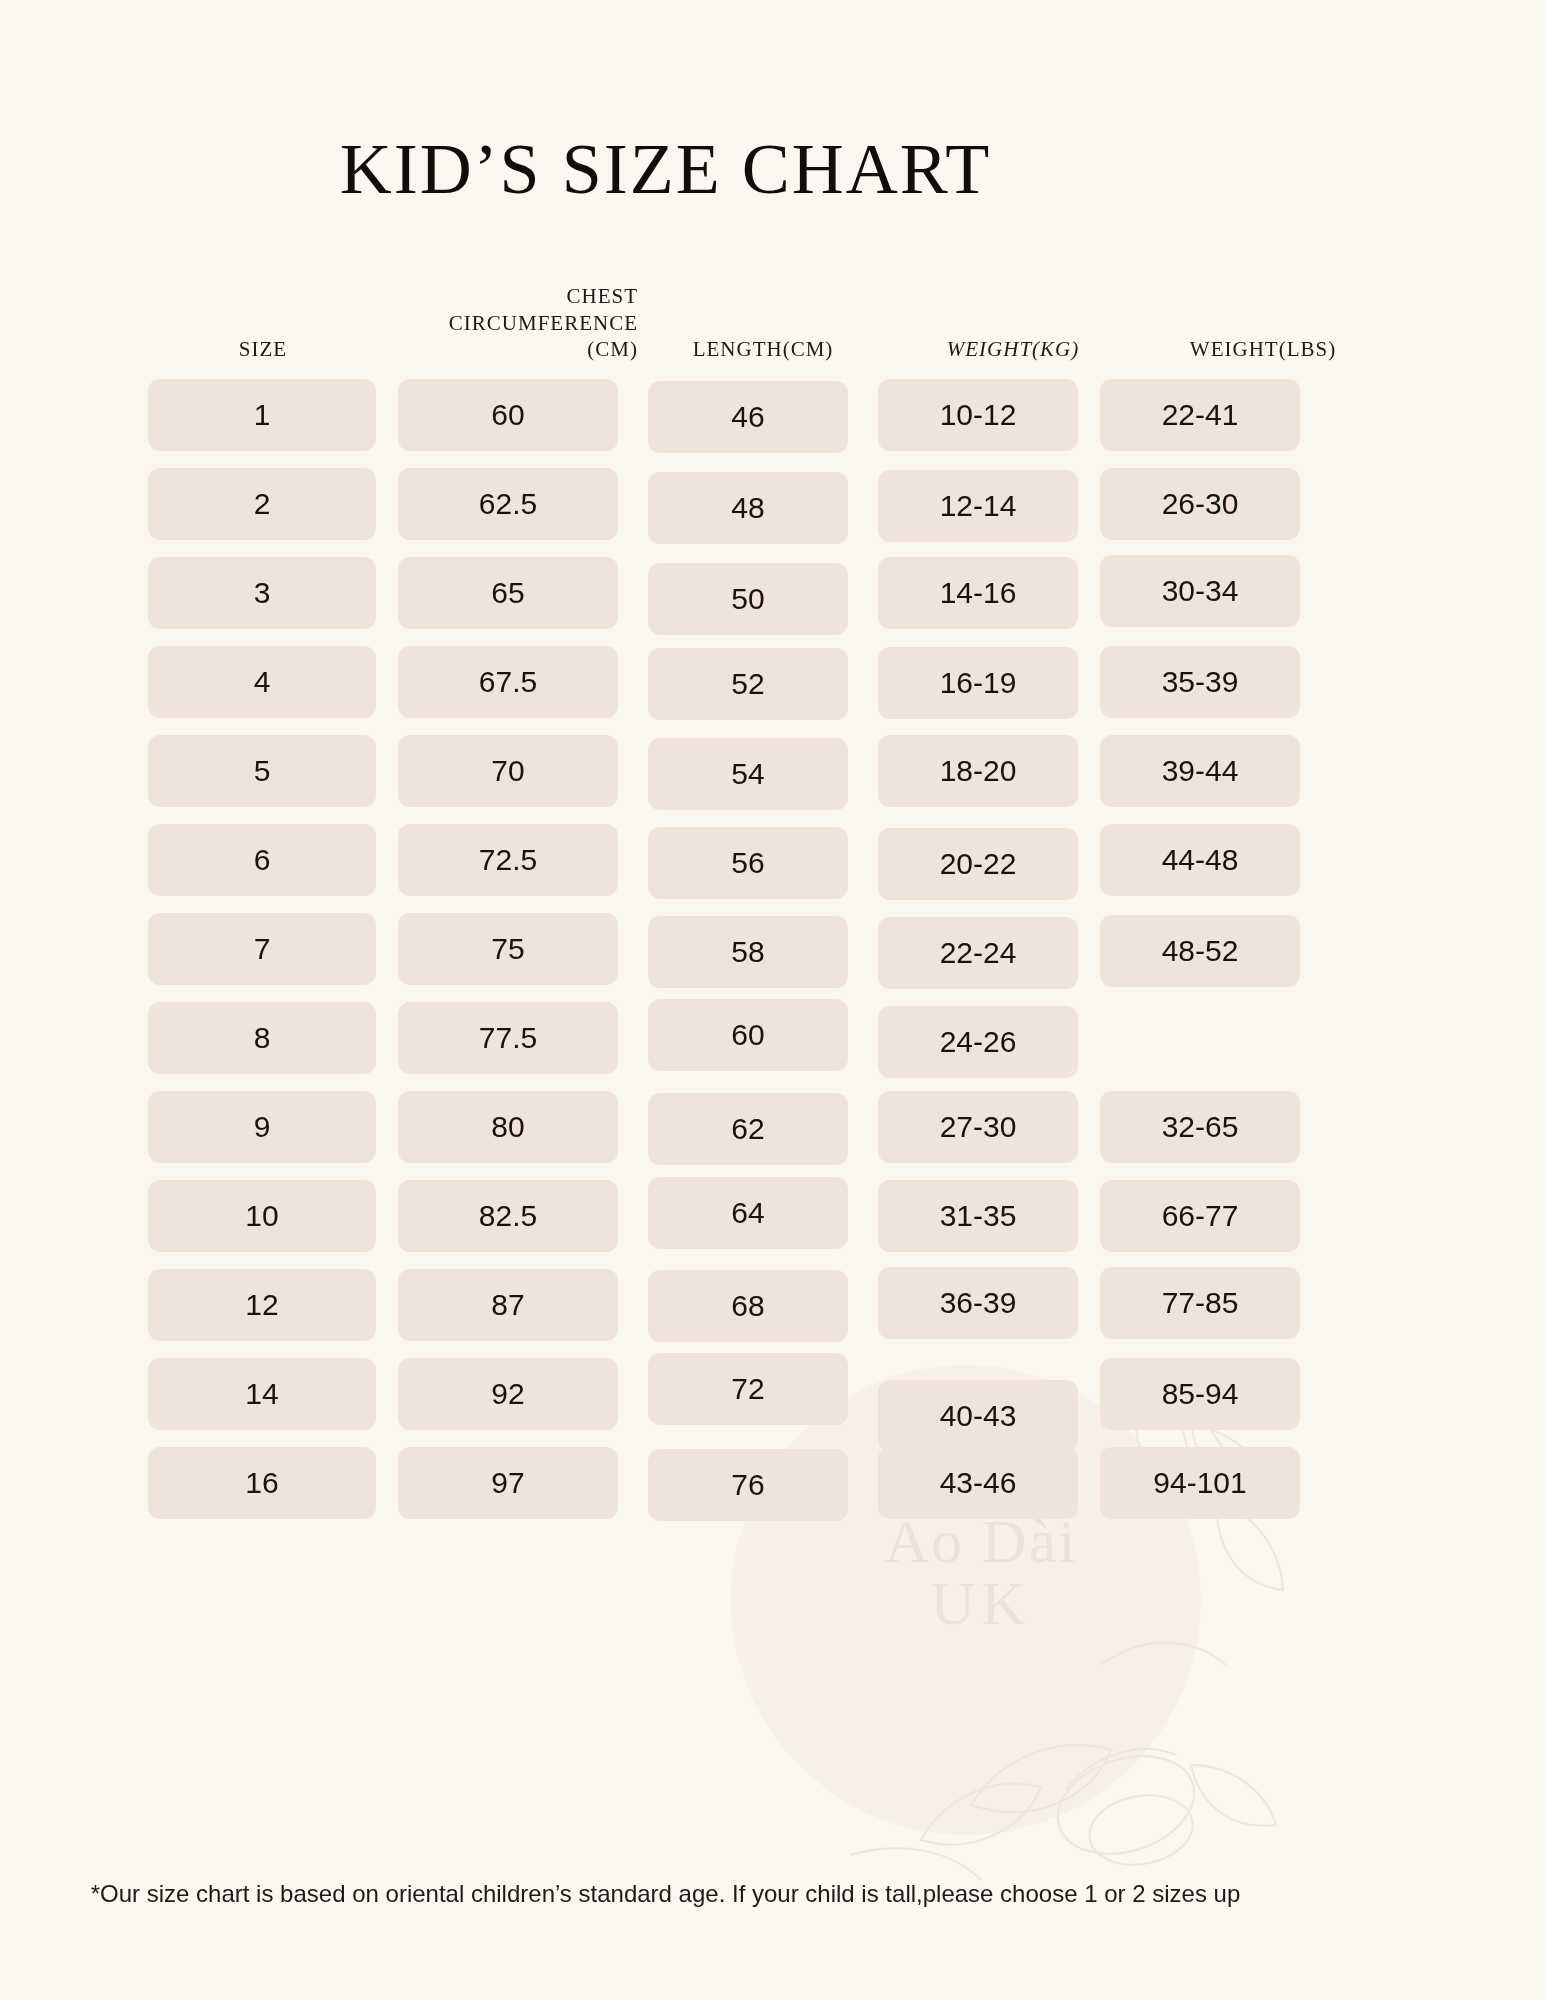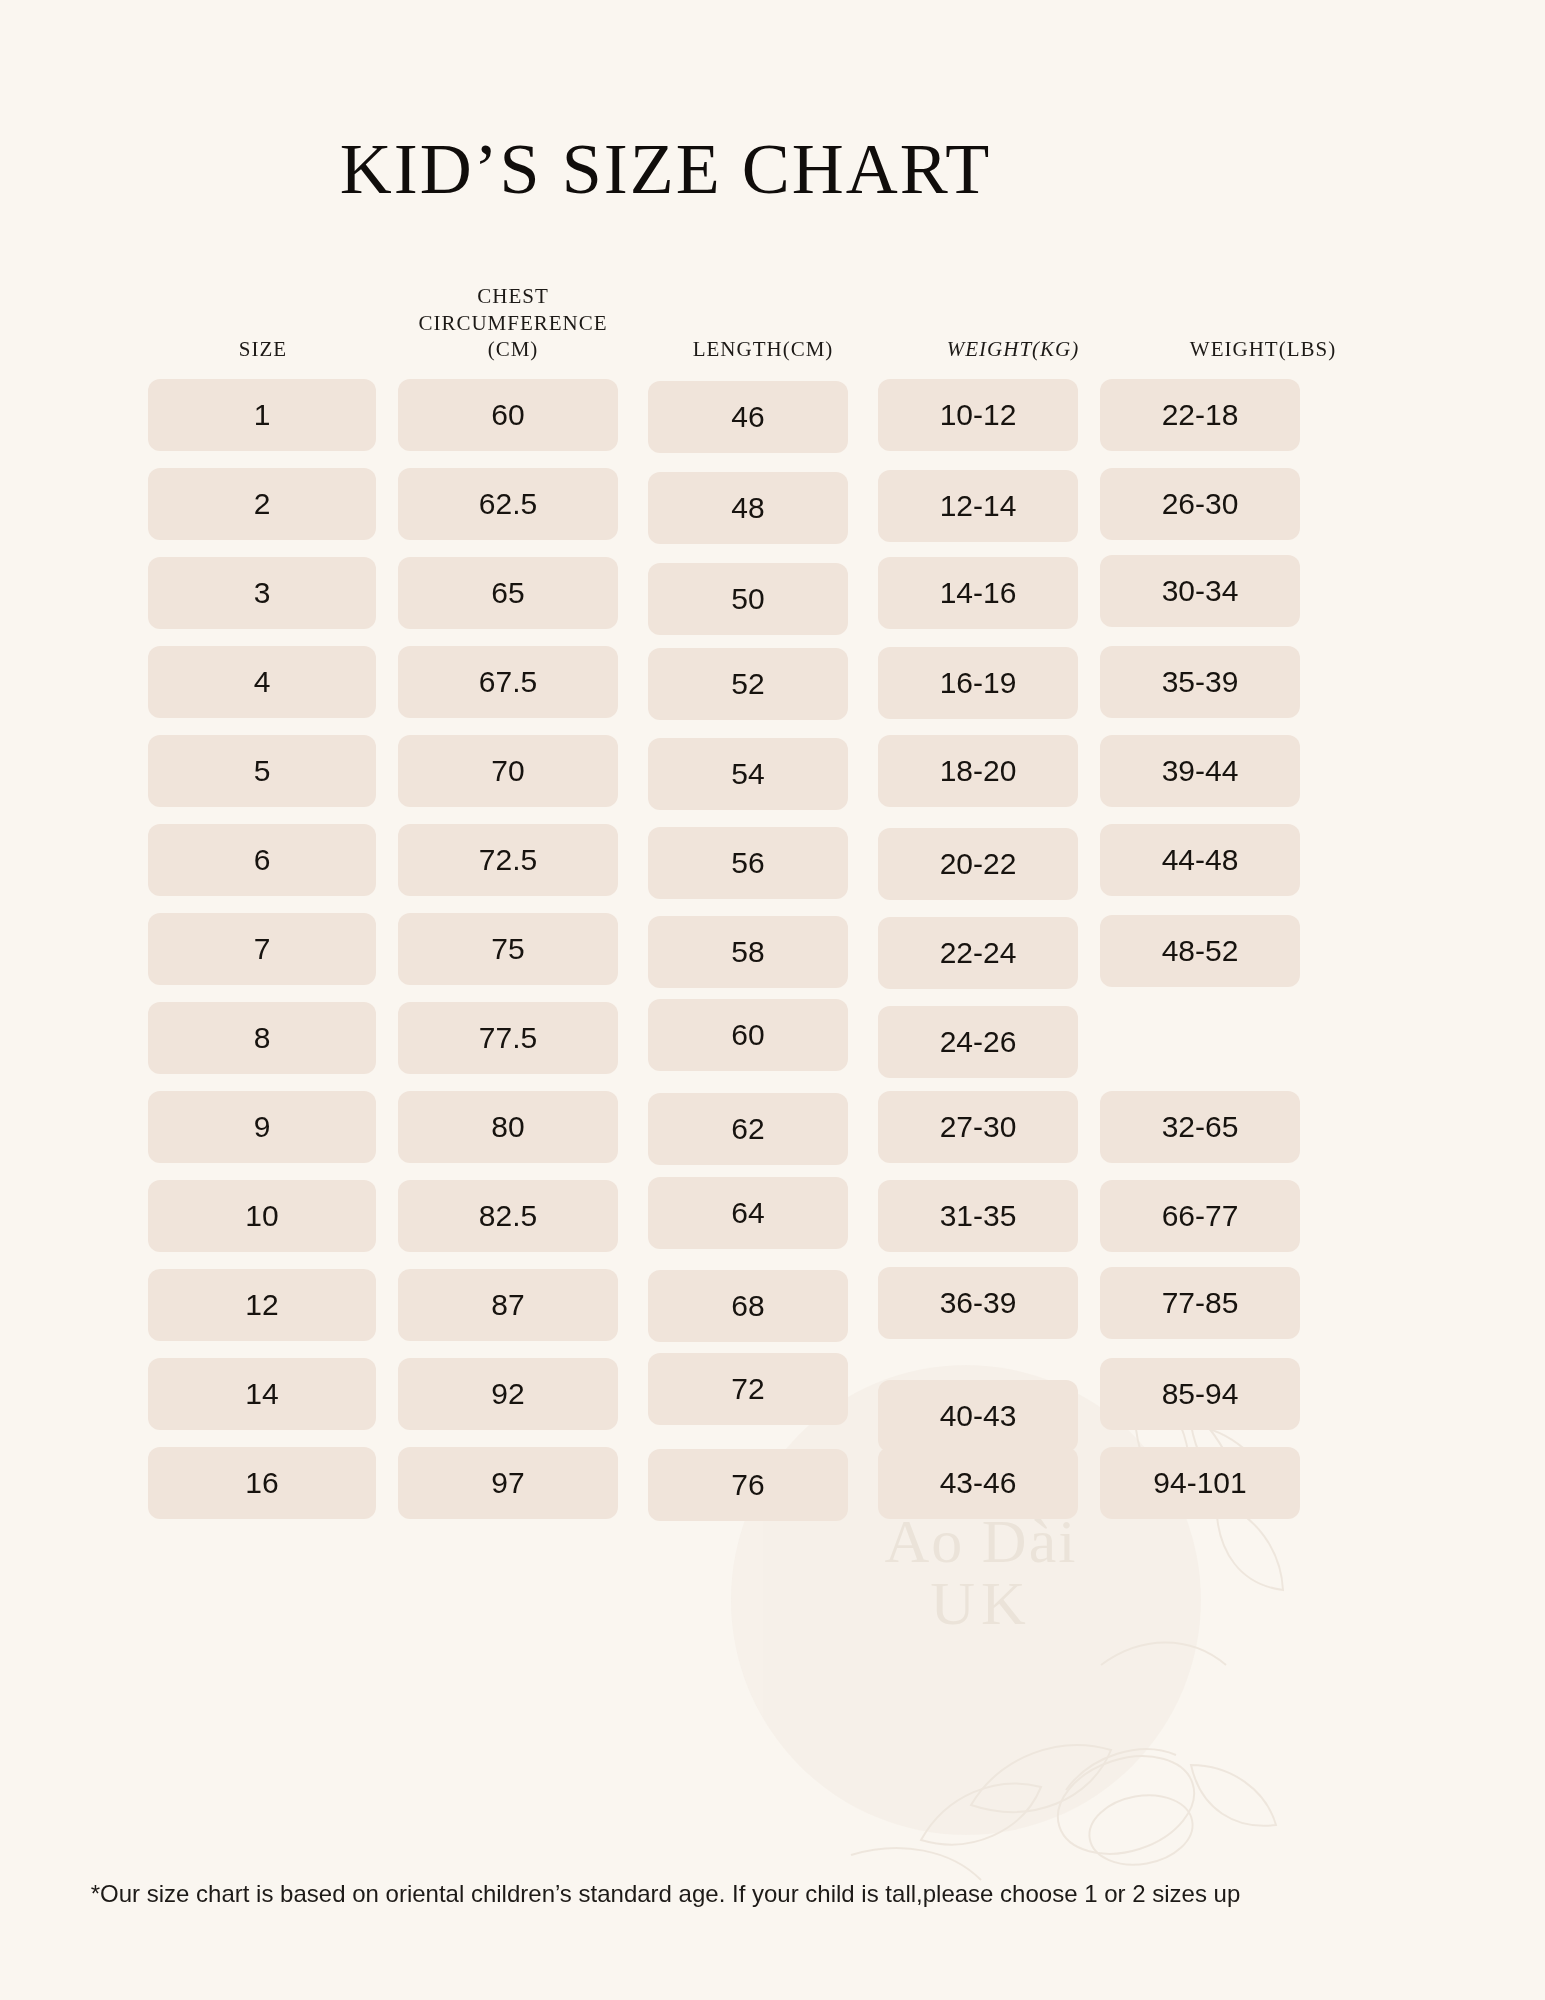--- a/index.html
+++ b/index.html
@@ -83,21 +83,21 @@
   .head-cell {
     font-family: "Liberation Serif", serif;
     font-size: 21px;
     letter-spacing: 1px;
     color: #1d1a17;
     text-align: center;
     padding-bottom: 8px;
     line-height: 1.25;
   }
   .head-cell.col0 { width: 230px; }
-  .head-cell.col1 { width: 250px; text-align: center; padding-left: 10px; }
+  .head-cell.col1 { width: 250px; text-align: right; padding-left: 10px; }
   .head-cell.col2 { width: 250px; }
   .head-cell.col3 { width: 250px; font-style: italic; }
   .head-cell.col4 { width: 250px; }
 
   .row {
     display: flex;
     height: 89px;
     align-items: center;
   }
   .cell {
@@ -199,21 +199,21 @@
       <div class="head-cell col2">LENGTH(CM)</div>
       <div class="head-cell col3">WEIGHT(KG)</div>
       <div class="head-cell col4">WEIGHT(LBS)</div>
     </div>
 
     <div class="row">
       <div class="cell c0">1</div>
       <div class="cell c1">60</div>
       <div class="cell c2">46</div>
       <div class="cell c3">10-12</div>
-      <div class="cell c4">22-18</div>
+      <div class="cell c4">22-41</div>
     </div>
 
     <div class="row">
       <div class="cell c0">2</div>
       <div class="cell c1">62.5</div>
       <div class="cell c2">48</div>
       <div class="cell c3">12-14</div>
       <div class="cell c4">26-30</div>
     </div>
 

